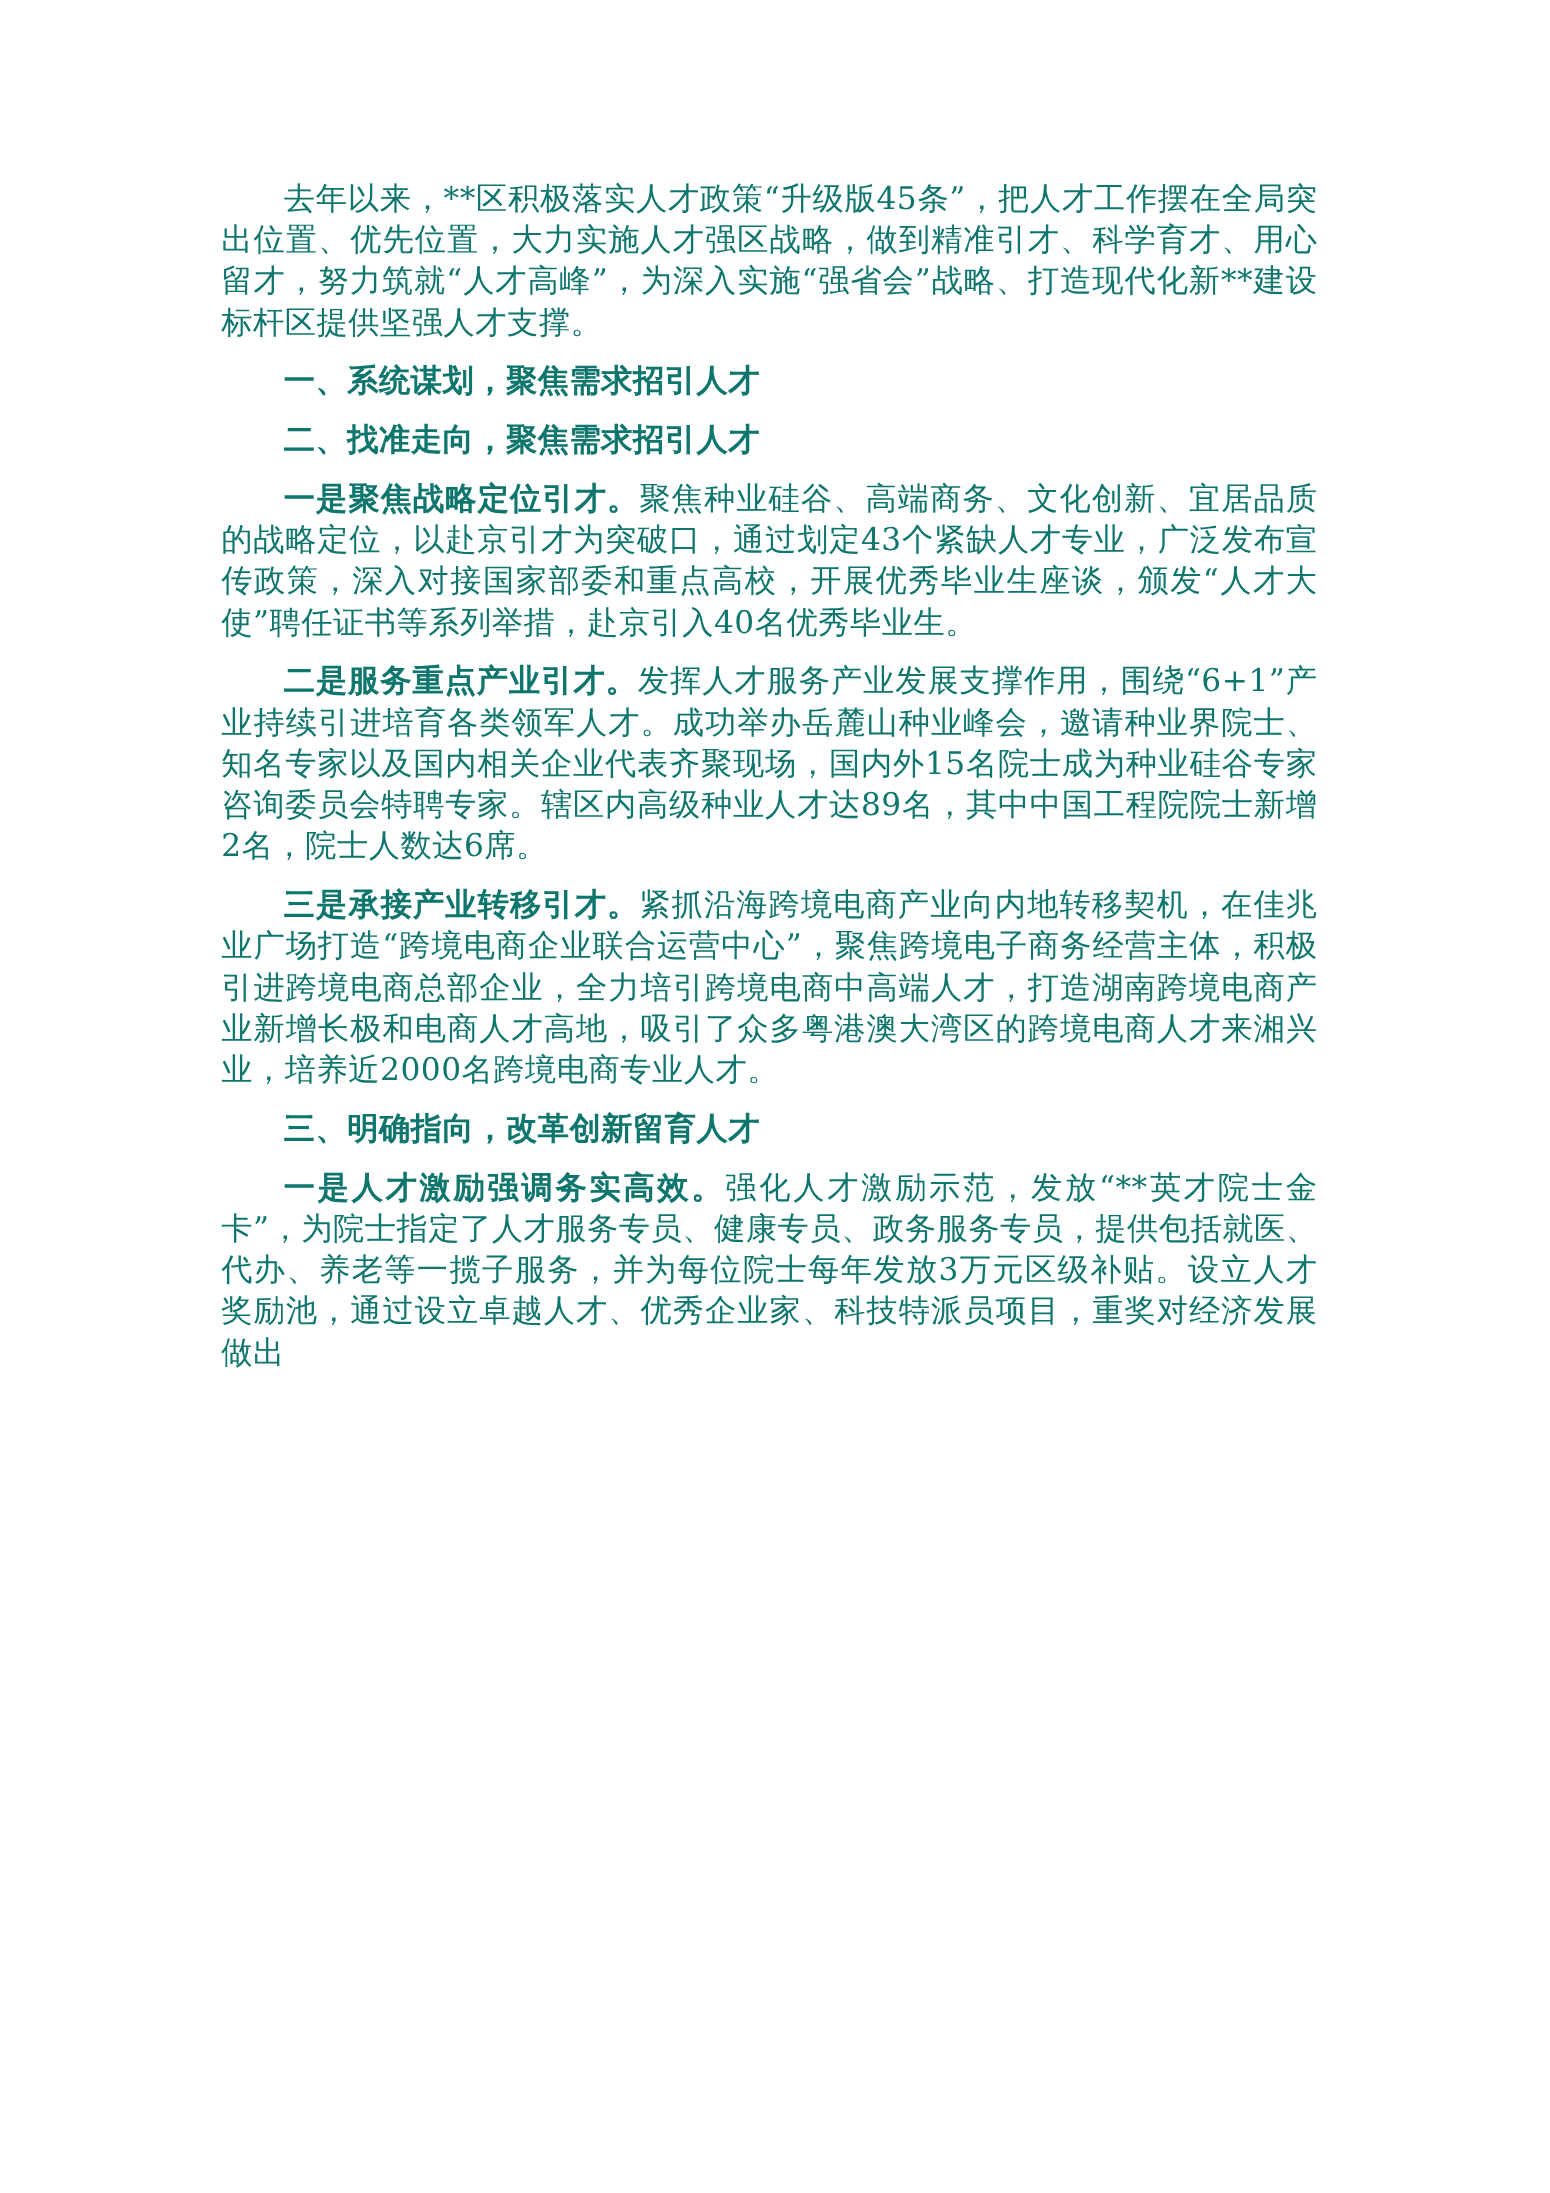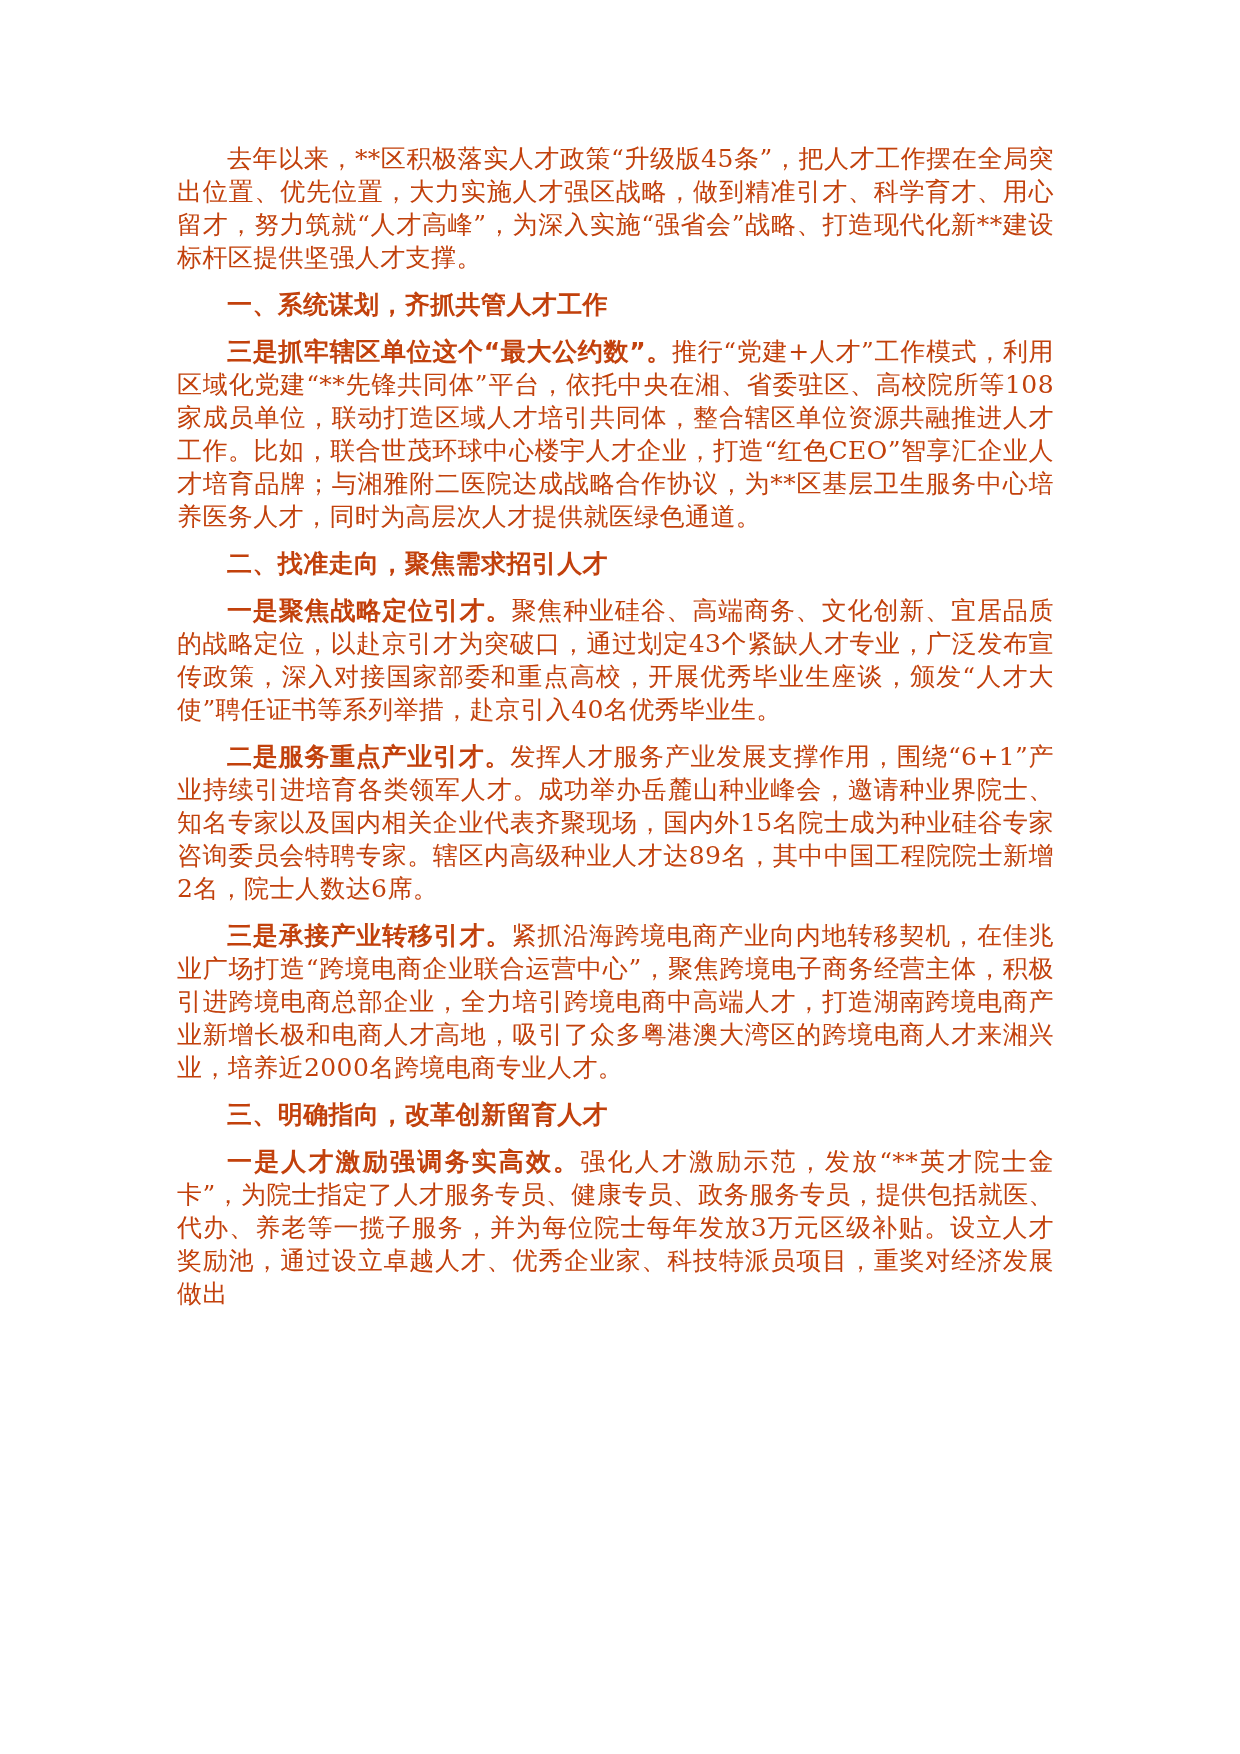--- a/index.html
+++ b/index.html
@@ -2,40 +2,39 @@
 <html><head>
 <meta charset="utf-8">
 <style>
   html, body { margin: 0; padding: 0; background: #ffffff; }
   body { width: 1240px; height: 1754px; position: relative; overflow: hidden; }
   .page {
     position: absolute;
     left: 177px;
     top: 142px;
     width: 877px;
-    color: #c2410c;
+    color: #0f766e;
     font-family: "DejaVu Serif", "Liberation Serif", serif;
     font-size: 25px;
     line-height: 33px;
     letter-spacing: 0.4px;
     text-align: justify;
     text-justify: inter-character;
   }
   .para { margin: 0 0 14px 0; text-indent: 2em; }
   .heading { margin: 0 0 14px 0; text-indent: 2em; font-weight: bold; font-family: "DejaVu Sans", "Liberation Sans", sans-serif; }
   .lead { font-weight: bold; font-family: "DejaVu Sans", "Liberation Sans", sans-serif; }
 </style>
 </head>
 <body>
 
 <div class="page">
   <p class="para">去年以来，**区积极落实人才政策“升级版45条”，把人才工作摆在全局突出位置、优先位置，大力实施人才强区战略，做到精准引才、科学育才、用心留才，努力筑就“人才高峰”，为深入实施“强省会”战略、打造现代化新**建设标杆区提供坚强人才支撑。</p>
 
-  <p class="heading">一、系统谋划，齐抓共管人才工作</p>
-  <p class="para"><span class="lead">三是抓牢辖区单位这个“最大公约数”。</span><span>推行“党建+人才”工作模式，利用区域化党建“**先锋共同体”平台，依托中央在湘、省委驻区、高校院所等108家成员单位，联动打造区域人才培引共同体，整合辖区单位资源共融推进人才工作。比如，联合世茂环球中心楼宇人才企业，打造“红色CEO”智享汇企业人才培育品牌；与湘雅附二医院达成战略合作协议，为**区基层卫生服务中心培养医务人才，同时为高层次人才提供就医绿色通道。</span></p>
+  <p class="heading">一、系统谋划，聚焦需求招引人才</p>
 
   <p class="heading">二、找准走向，聚焦需求招引人才</p>
   <p class="para"><span class="lead">一是聚焦战略定位引才。</span><span>聚焦种业硅谷、高端商务、文化创新、宜居品质的战略定位，以赴京引才为突破口，通过划定43个紧缺人才专业，广泛发布宣传政策，深入对接国家部委和重点高校，开展优秀毕业生座谈，颁发“人才大使”聘任证书等系列举措，赴京引入40名优秀毕业生。</span></p>
   <p class="para"><span class="lead">二是服务重点产业引才。</span><span>发挥人才服务产业发展支撑作用，围绕“6+1”产业持续引进培育各类领军人才。成功举办岳麓山种业峰会，邀请种业界院士、知名专家以及国内相关企业代表齐聚现场，国内外15名院士成为种业硅谷专家咨询委员会特聘专家。辖区内高级种业人才达89名，其中中国工程院院士新增2名，院士人数达6席。</span></p>
   <p class="para"><span class="lead">三是承接产业转移引才。</span><span>紧抓沿海跨境电商产业向内地转移契机，在佳兆业广场打造“跨境电商企业联合运营中心”，聚焦跨境电子商务经营主体，积极引进跨境电商总部企业，全力培引跨境电商中高端人才，打造湖南跨境电商产业新增长极和电商人才高地，吸引了众多粤港澳大湾区的跨境电商人才来湘兴业，培养近2000名跨境电商专业人才。</span></p>
 
   <p class="heading">三、明确指向，改革创新留育人才</p>
   <p class="para"><span class="lead">一是人才激励强调务实高效。</span><span>强化人才激励示范，发放“**英才院士金卡”，为院士指定了人才服务专员、健康专员、政务服务专员，提供包括就医、代办、养老等一揽子服务，并为每位院士每年发放3万元区级补贴。设立人才奖励池，通过设立卓越人才、优秀企业家、科技特派员项目，重奖对经济发展做出</span></p>
 </div>
 

